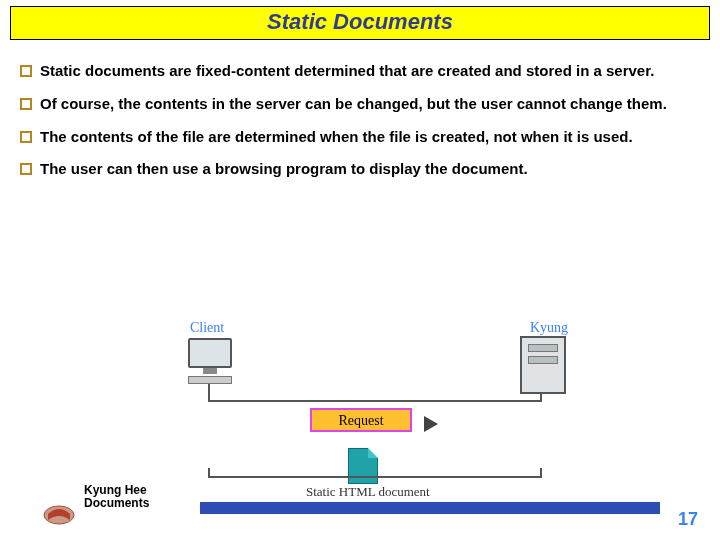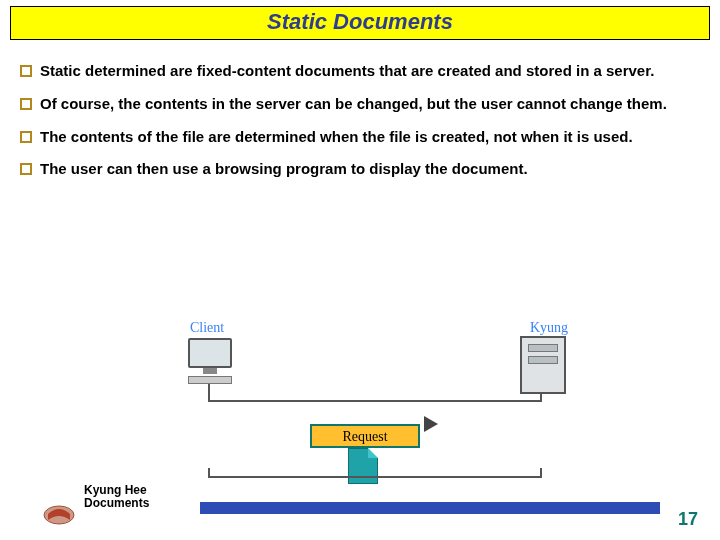--- a/index.html
+++ b/index.html
@@ -114,24 +114,24 @@
     position: absolute;
     width: 2px;
     background: #555;
   }
   .vstub-cl-top { left: 48px; top: 64px; height: 18px; }
   .vstub-sv-top { left: 380px; top: 74px; height: 8px; }
   .vstub-sv-bot { left: 380px; top: 148px; height: 10px; }
   .vstub-cl-bot { left: 48px; top: 148px; height: 10px; }
   .request-box {
     position: absolute;
-    left: 150px; top: 104px;
-    width: 110px; height: 24px;
+    left: 150px; top: 88px;
+    width: 102px; height: 24px;
     background: #ffbf2f;
-    border: 2px solid #0f766e;
+    border: 2px solid #d946ef;
     text-align: center;
     font-family: "Times New Roman", serif;
     font-size: 14px;
     line-height: 22px;
   }
   .arrowhead {
     position: absolute;
     left: 264px; top: 96px;
     width: 0; height: 0;
     border-top: 8px solid transparent;
@@ -181,36 +181,36 @@
   .footer-bar {
     position: absolute;
     left: 200px; right: 60px;
     bottom: 16px;
     height: 12px;
     background: #2e4db4;
   }
   .page-num {
     position: absolute;
     right: 22px; bottom: 0;
-    color: #0f766e;
+    color: #3b82f6;
     font-size: 18px;
     font-weight: bold;
   }
 </style>
 </head>
 <body>
 
 <div class="title-bar">
   <h1>Static Documents</h1>
 </div>
 
 <div class="bullets">
   <div class="bullet">
     <div class="bullet-marker"></div>
-    <div class="bullet-text">Static determined are fixed-content documents that are created and stored in a server.</div>
+    <div class="bullet-text">Static documents are fixed-content determined that are created and stored in a server.</div>
   </div>
   <div class="bullet">
     <div class="bullet-marker"></div>
     <div class="bullet-text">Of course, the contents in the server can be changed, but the user cannot change them.</div>
   </div>
   <div class="bullet">
     <div class="bullet-marker"></div>
     <div class="bullet-text">The contents of the file are determined when the file is created, not when it is used.</div>
   </div>
   <div class="bullet">
@@ -236,20 +236,21 @@
 
   <div class="request-box">Request</div>
   <div class="arrowhead"></div>
 
   <div class="doc-icon"></div>
 
   <div class="vstub vstub-cl-bot"></div>
   <div class="vstub vstub-sv-bot"></div>
   <div class="link-line line-bottom"></div>
 
+  <div class="caption">Static HTML document</div>
 </div>
 
 <div class="footer">
   <svg class="uni-logo" viewBox="0 0 34 26">
     <ellipse cx="17" cy="15" rx="15" ry="9" fill="#c98" stroke="#a55030" stroke-width="1"></ellipse>
     <path d="M6 14 Q17 4 28 14 L28 20 Q17 12 6 20 Z" fill="#b2402a"></path>
   </svg>
   <div class="uni-text">
     <span>Kyung Hee</span><br>
     <span>Documents</span>

